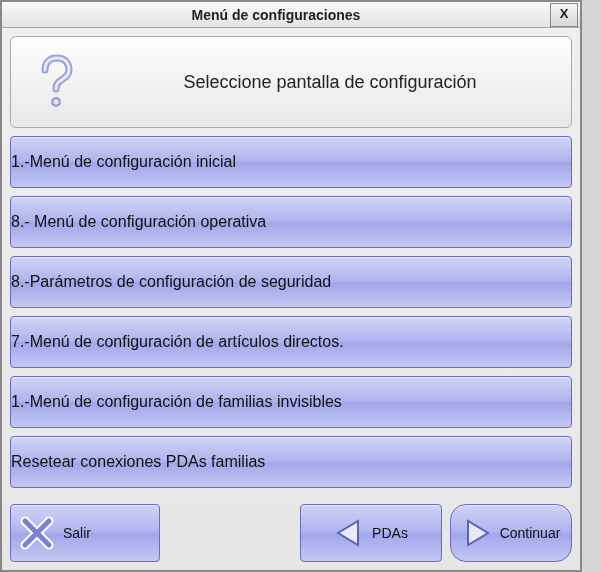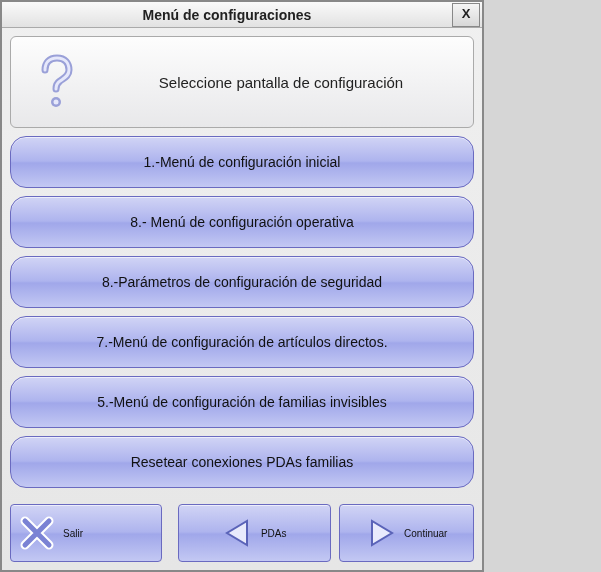--- a/index.html
+++ b/index.html
@@ -5,21 +5,21 @@
   html, body {
     margin: 0;
     padding: 0;
     width: 601px;
     height: 572px;
     font-family: Arial, sans-serif;
     background: #d6d6d6;
   }
   .window {
     box-sizing: border-box;
-    width: 484px;
+    width: 582px;
     height: 572px;
     border: 2px solid #888;
     background: linear-gradient(#f0f0f0, #e6e6e6);
     display: flex;
     flex-direction: column;
   }
   .titlebar {
     height: 26px;
     background: linear-gradient(#fafafa, #e2e2e2);
     border-bottom: 1px solid #aaa;
@@ -65,60 +65,59 @@
     gap: 30px;
   }
   .prompt .qmark svg {
     width: 48px;
     height: 60px;
     display: block;
   }
   .prompt .ptext {
     flex: 1;
     text-align: center;
-    font-size: 15px;
+    font-size: 18px;
     color: #222;
   }
   .menu-btn {
     height: 50px;
     border: 1px solid #6a6ac0;
-    border-radius: 16px;
+    border-radius: 4px;
     background: linear-gradient(#d1d4f5 0%, #aeb4ee 48%, #a0a7ea 52%, #c3c8f3 100%);
     display: flex;
     align-items: center;
-    justify-content: center;
-    font-size: 14px;
+    font-size: 16px;
     color: #111;
     cursor: pointer;
     box-shadow: inset 0 1px 0 rgba(255,255,255,0.6);
   }
   .footer {
     padding: 8px;
     display: flex;
     gap: 8px;
   }
   .spacer { flex: 1; }
   .nav-btn {
     height: 56px;
     border: 1px solid #6a6ac0;
     border-radius: 4px;
     background: linear-gradient(#d1d4f5 0%, #aeb4ee 48%, #a0a7ea 52%, #c3c8f3 100%);
     display: flex;
     align-items: center;
     justify-content: center;
     gap: 8px;
-    font-size: 10px;
+    font-size: 14px;
     color: #111;
     cursor: pointer;
     box-shadow: inset 0 1px 0 rgba(255,255,255,0.6);
-    padding: 0 19px;
+    padding: 0 10px;
   }
   .nav-exit { width: 130px; justify-content: flex-start; padding-left: 8px; }
   .nav-back { width: 120px; }
-  .nav-cont { width: 100px; }
+  .nav-cont { width: 100px; border-radius: 16px; }
   .icon { display:inline-flex; align-items:center; justify-content:center; }
 </style>
 </head>
 <body>
 
 <div class="window">
 
   <div class="titlebar">
     <div class="title">Menú de configuraciones</div>
     <div class="close">X</div>
@@ -144,21 +143,21 @@
     <div class="menu-btn">
       <span>8.- Menú de configuración operativa</span>
     </div>
     <div class="menu-btn">
       <span>8.-Parámetros de configuración de seguridad</span>
     </div>
     <div class="menu-btn">
       <span>7.-Menú de configuración de artículos directos.</span>
     </div>
     <div class="menu-btn">
-      <span>5.-Menú de configuración de familias invisibles</span>
+      <span>1.-Menú de configuración de familias invisibles</span>
     </div>
     <div class="menu-btn">
       <span>Resetear conexiones PDAs familias</span>
     </div>
 
   </div>
 
   <div class="footer">
     <div class="nav-btn nav-exit">
       <span class="icon">

